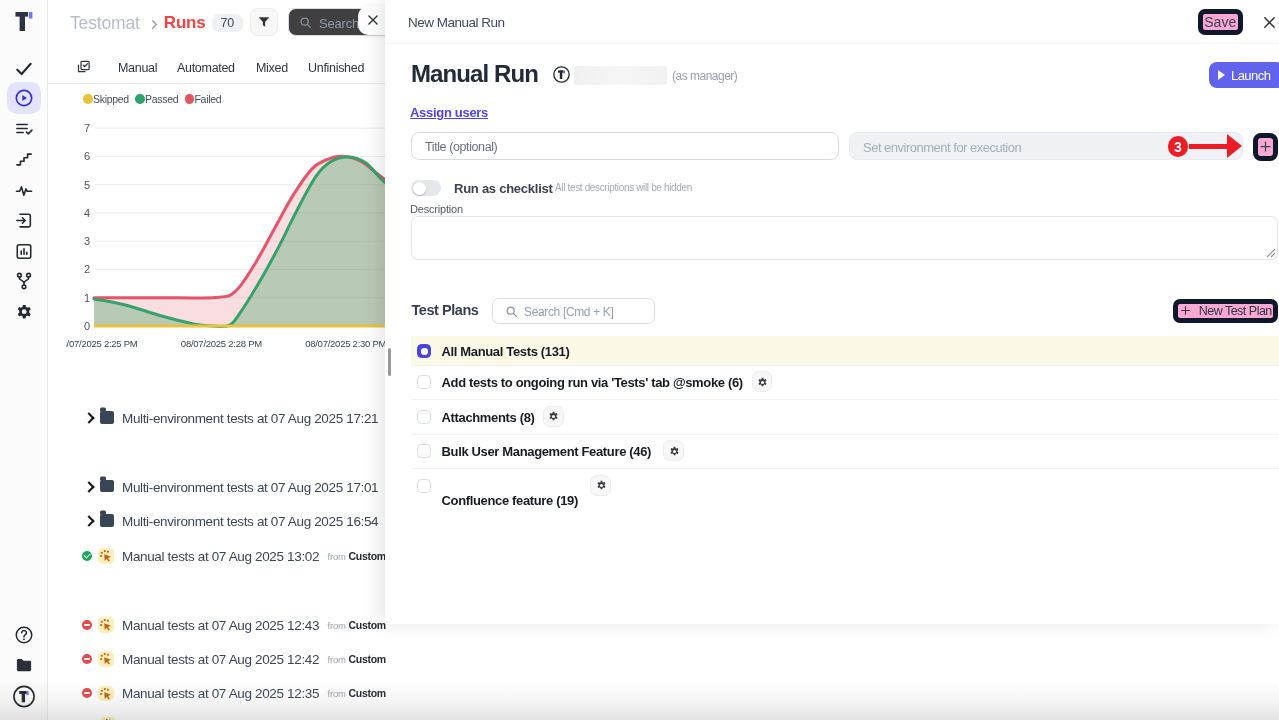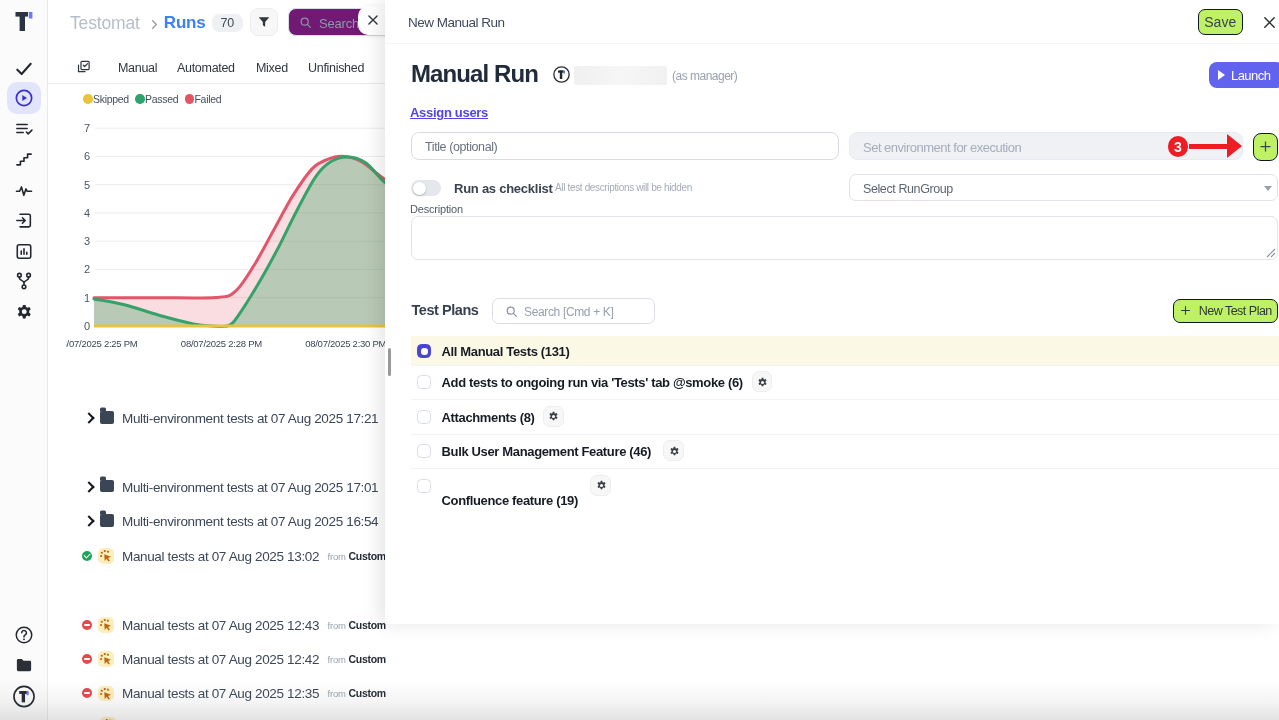--- a/index.html
+++ b/index.html
@@ -43,21 +43,21 @@
     background:#fceebd; border-radius:5px; }
   .ychip svg { position:absolute; left:1px; top:1px; }
   .from { position:absolute; left:279.5px; top:50%; transform:translateY(-50%); font-size:9.5px; letter-spacing:-0.2px; color:#9aa3ae; }
   .cust { position:absolute; left:300.5px; top:50%; transform:translateY(-50%); font-size:10.5px; letter-spacing:-0.3px; font-weight:700; color:#242b35; }
   .tests { position:absolute; left:283px; top:50%; transform:translateY(-50%); font-size:10px; letter-spacing:-0.3px; color:#9aa3ae; }
 
   
   #modal { position:absolute; left:385px; top:0; width:894px; height:624px; background:#fff;
     box-shadow:-6px 0 18px rgba(0,0,0,.10); z-index:10; }
   #mhead { position:absolute; left:0; top:0; width:894px; height:44px; border-bottom:1px solid #f4f4f6; }
-  .btn { position:absolute; background:#bef264; border:1px solid #0f172a; border-radius:7px;
+  .btn { position:absolute; background:#f9a8d4; border:5px solid #0f172a; border-radius:7px;
     color:#3b434e; font-size:14px; display:flex; align-items:center; justify-content:center; }
   .pcheck { position:absolute; width:14px; height:14px; border:1px solid #d9dde3; border-radius:4.5px; background:#fff; }
   .pcheck.on { background:#4a43d7; border-color:#4a43d7; }
   .pcheck.on::after { content:""; position:absolute; left:3.8px; top:3.8px; width:6.4px; height:6.4px; background:#fff; border-radius:50%; }
   .prow { position:absolute; font-size:13px; letter-spacing:-0.35px; font-weight:700; color:#171c24; }
   .pdiv { position:absolute; left:25.8px; width:868.2px; height:1px; background:#f2f3f5; }
   .gchip { position:absolute; width:20.5px; height:21px; background:#f7f7f8; border:1px solid #ededef; border-radius:7px; }
   .gchip svg { position:absolute; left:4.25px; top:4.5px; }
 
   
@@ -66,31 +66,31 @@
     pointer-events:none; }
 </style>
 </head>
 <body>
 <div id="page">
   <div id="crumb">
     <span style="color:#b7bdc9;">Testomat</span>
     <svg width="15" height="15" viewBox="0 0 24 24" style="margin:2px 2px 0 7px" fill="none" stroke="#9aa1ac" stroke-width="2.4" stroke-linecap="round" stroke-linejoin="round">
         <path d="M9 6l6 6-6 6"></path>
       </svg>
-    <span style="color:#3b82f6; font-weight:700; font-size:17px; letter-spacing:-0.2px;">Runs</span>
+    <span style="color:#ef4444; font-weight:700; font-size:17px; letter-spacing:-0.2px;">Runs</span>
     <span style="background:#eef0f3; color:#3f4a55; font-size:12.5px; font-weight:500; border-radius:7px; padding:2px 9px; margin-left:6px;">70</span>
   </div>
 
   <div style="position:absolute; left:202px; top:8px; width:28px; height:28px; background:#f7f7f8; border:1px solid #ededf0; border-radius:8px;">
     <svg width="14" height="14" viewBox="0 0 24 24" style="position:absolute;left:6px;top:6px" fill="#32373d">
         <path d="M3 4h18l-7 8.2V20l-4-2.4v-5.4z"></path>
       </svg>
   </div>
 
-  <div style="position:absolute; left:240px; top:8px; width:120px; height:28px; background:#701a75; border:1px solid #d9dde3; border-radius:8px;">
+  <div style="position:absolute; left:240px; top:8px; width:120px; height:28px; background:#404040; border:1px solid #d9dde3; border-radius:8px;">
     <svg width="13" height="13" viewBox="0 0 24 24" style="position:absolute;left:10px;top:7px" fill="none" stroke="#8b95a5" stroke-width="2.2" stroke-linecap="round">
         <circle cx="10.5" cy="10.5" r="6.5"></circle>
         <path d="M15.5 15.5L21 21"></path>
       </svg>
     <span style="position:absolute; left:30px; top:6.5px; font-size:13px; letter-spacing:-0.2px; color:#8f99a8;">Search</span>
   </div>
 
   <div style="position:absolute; left:310px; top:6px; width:36px; height:29px; background:#fff; border-radius:10px 0 0 10px; box-shadow:0 1px 4px rgba(0,0,0,0.10); z-index:6;">
     <svg width="14" height="14" viewBox="0 0 24 24" style="position:absolute;left:8px;top:7px" fill="none" stroke="#343a41" stroke-width="2.4" stroke-linecap="round">
         <path d="M5 5l14 14M19 5L5 19"></path>
@@ -357,24 +357,20 @@
     <svg width="15" height="15" viewBox="0 0 24 24" fill="none" stroke="#3d434b" stroke-width="2">
         <path d="M12 4v16M4 12h16"></path>
       </svg>
   </div>
 
   <div style="position:absolute; left:26px; top:180px; width:29.5px; height:16px; background:#e4e7eb; border-radius:9px;">
     <span style="position:absolute; left:1.5px; top:1.5px; width:13px; height:13px; background:#fff; border-radius:50%; box-shadow:0 1px 2px rgba(0,0,0,0.25);"></span>
   </div>
   <span style="position:absolute; left:69px; top:181px; font-size:13px; letter-spacing:-0.25px; font-weight:700; color:#3a4350;">Run as checklist</span>
   <span style="position:absolute; left:170px; top:181.5px; font-size:10px; letter-spacing:-0.35px; color:#a4abb6;">All test descriptions will be hidden</span>
-  <div style="position:absolute; left:464px; top:173.5px; width:428.5px; height:27.5px; border:1px solid #dfe3e8; border-radius:7px;">
-    <span style="position:absolute; left:13px; top:7px; font-size:12.5px; letter-spacing:-0.4px; color:#5d6675;">Select RunGroup</span>
-    <span style="position:absolute; right:5px; top:11px; width:0; height:0; border-top:5.5px solid #98a0ab; border-left:4.2px solid transparent; border-right:4.2px solid transparent;"></span>
-  </div>
   <span style="position:absolute; left:25px; top:202.5px; font-size:11px; letter-spacing:-0.2px; color:#515b68;">Description</span>
   <div style="position:absolute; left:26px; top:215.5px; width:867px; height:44px; border:1px solid #e1e4e9; border-radius:7px;">
     <svg width="10" height="10" viewBox="0 0 10 10" style="position:absolute; right:1px; bottom:1px;" stroke="#8a8f98" stroke-width="1.1">
         <path d="M1 9L9 1M5 9L9 5"></path>
       </svg>
   </div>
 
   <span style="position:absolute; left:26.5px; top:302px; font-size:14.5px; letter-spacing:-0.45px; font-weight:700; color:#36404f;">Test Plans</span>
   <div style="position:absolute; left:107px; top:298px; width:163px; height:25.5px; border:1px solid #dbdfe5; border-radius:7px;">
     <svg width="13" height="13" viewBox="0 0 24 24" style="position:absolute;left:12px;top:6px" fill="none" stroke="#8a94a3" stroke-width="2.2" stroke-linecap="round">

